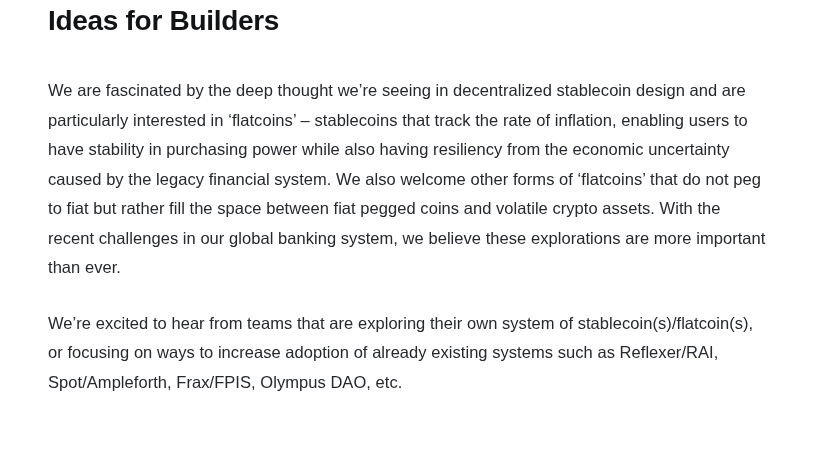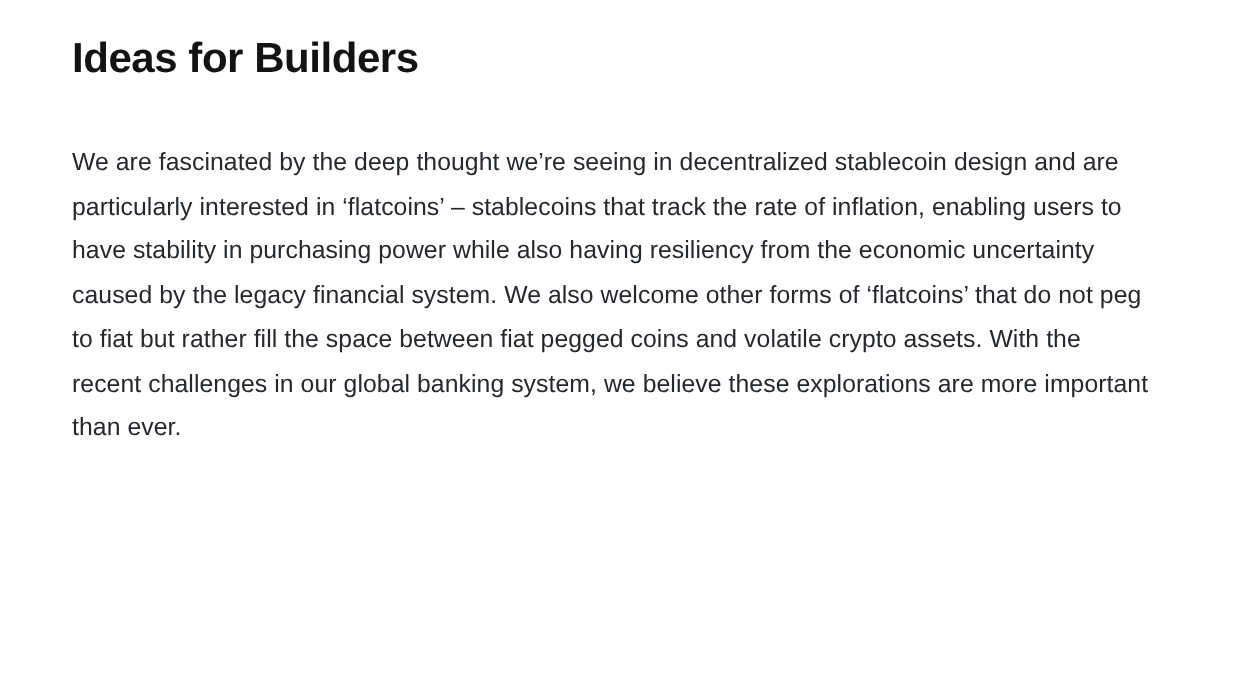--- a/index.html
+++ b/index.html
@@ -11,21 +11,21 @@
     height: 464px;
     background: #ffffff;
     font-family: "Liberation Sans", sans-serif;
     color: #15171a;
     overflow: hidden;
   }
   .page {
     box-sizing: border-box;
     width: 826px;
     height: 464px;
-    padding: 22px 60px 0 48px;
+    padding: 4px 60px 0 48px;
     background: #ffffff;
   }
   .doc-title {
     font-size: 28px;
     line-height: 34px;
     font-weight: bold;
     letter-spacing: -0.3px;
     color: #111315;
     margin: 0 0 38px 0;
   }
@@ -51,13 +51,14 @@
 </style>
 </head>
 <body>
 
 <div class="page">
   <h1 class="doc-title">Ideas for Builders</h1>
 
 
   <p class="body-text">We are fascinated by the deep thought we’re seeing in decentralized stablecoin design and are particularly interested in ‘flatcoins’ – stablecoins that track the rate of inflation, enabling users to have stability in purchasing power while also having resiliency from the economic uncertainty caused by the legacy financial system. We also welcome other forms of ‘flatcoins’ that do not peg to fiat but rather fill the space between fiat pegged coins and volatile crypto assets. With the recent challenges in our global banking system, we believe these explorations are more important than ever.</p>
 
+  <p class="body-text">We’re excited to hear from teams that are exploring their own system of stablecoin(s)/flatcoin(s), or focusing on ways to increase adoption of already existing systems such as Reflexer/RAI, Spot/Ampleforth, Frax/FPIS, Olympus DAO, etc.</p>
 </div>
 
 </body></html>

